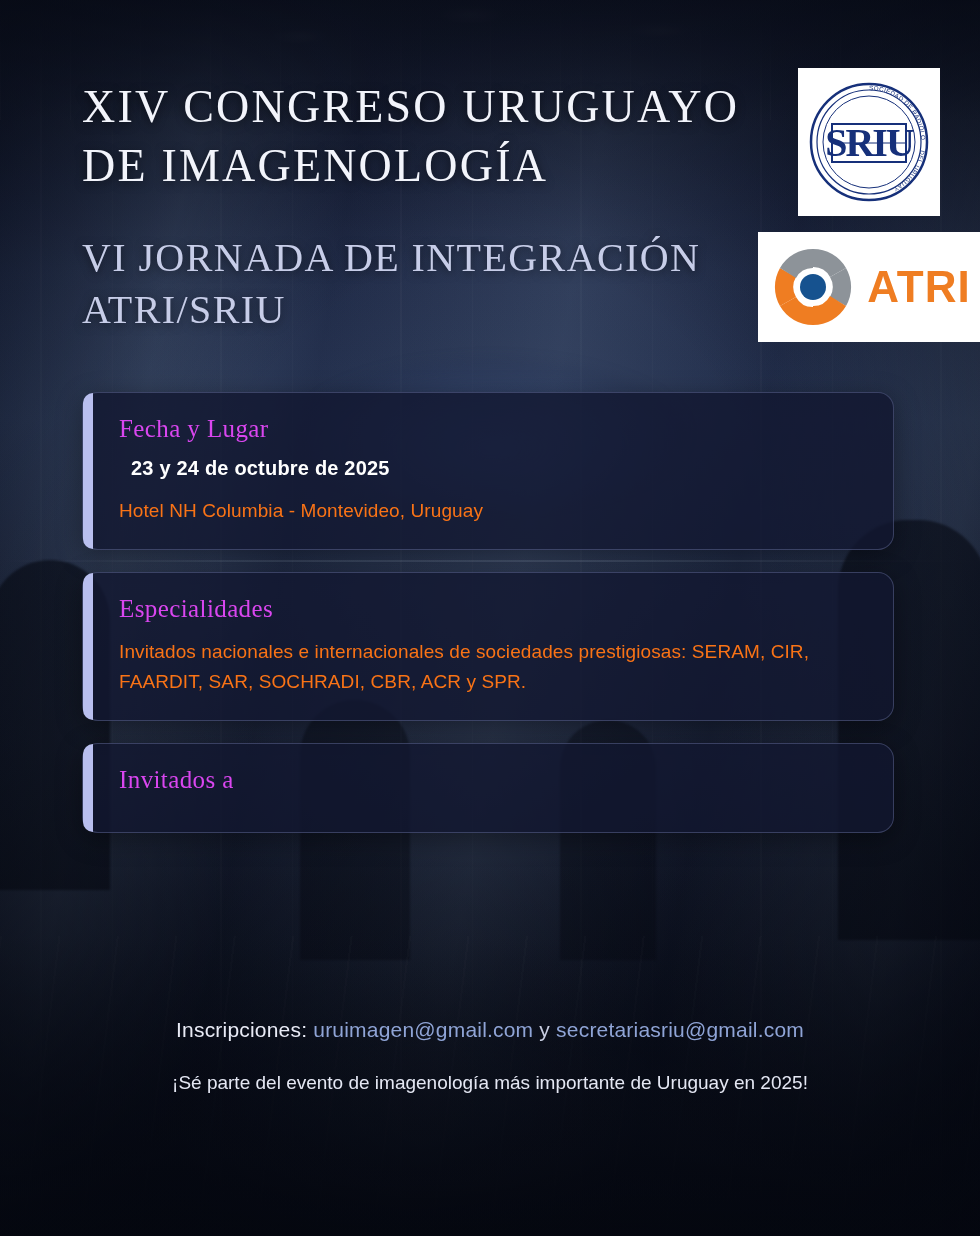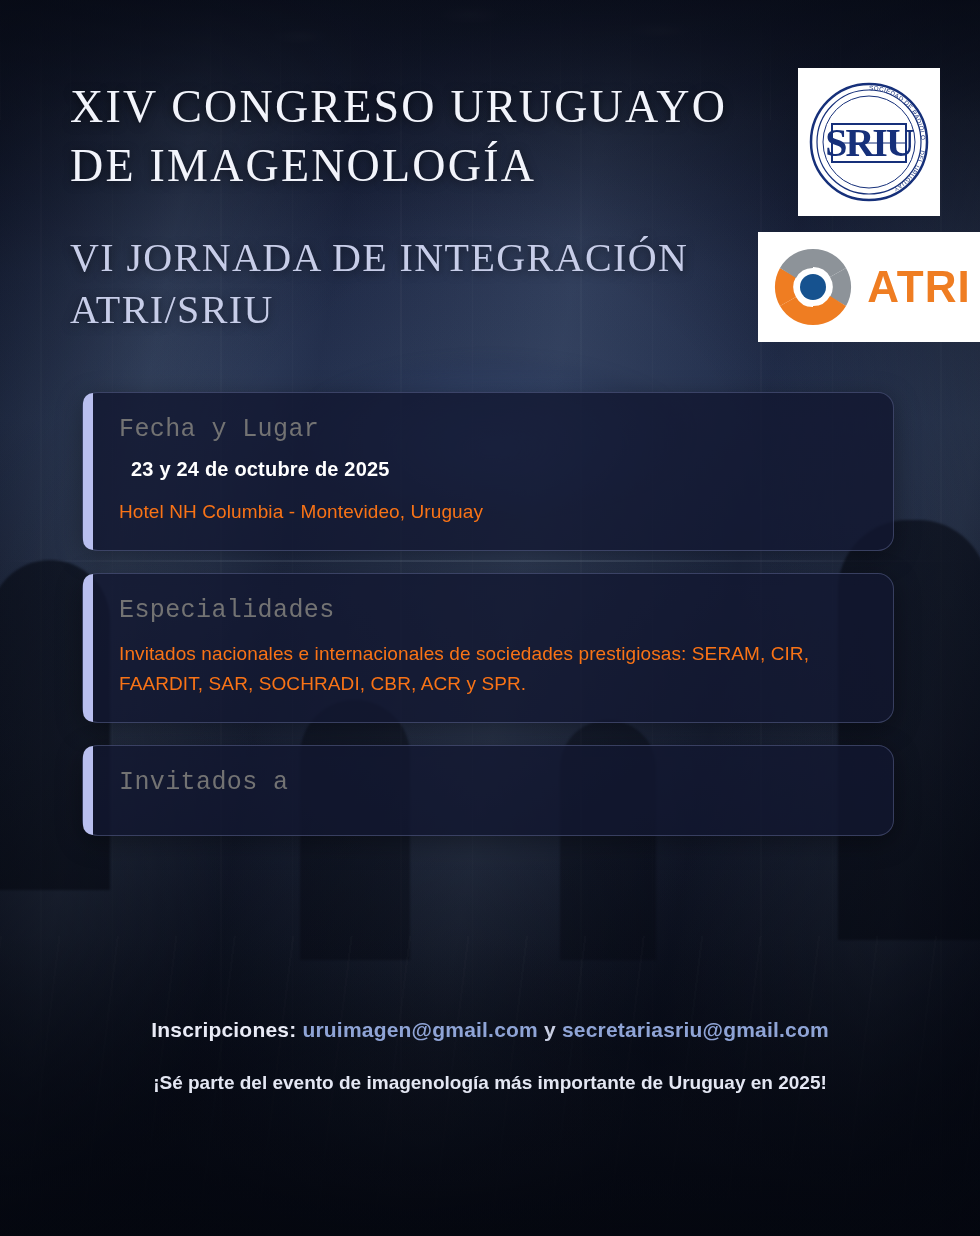--- a/index.html
+++ b/index.html
@@ -81,21 +81,21 @@
   .vignette {
     position: absolute; inset: 0;
     background:
       radial-gradient(ellipse 70% 60% at 50% 45%, rgba(0,0,0,0) 40%, rgba(3,6,14,0.55) 100%),
       linear-gradient(180deg, rgba(5,8,18,0.45) 0%, rgba(5,8,18,0.05) 22%, rgba(5,8,18,0.15) 60%, rgba(4,6,14,0.75) 100%);
   }
 
   
   .content { position: absolute; inset: 0; }
 
-  .title-block { position: absolute; left: 70px; top: 78px; width: 700px; }
+  .title-block { position: absolute; left: 82px; top: 78px; width: 700px; }
   .title-main {
     font-family: "Liberation Serif", serif;
     font-size: 46px;
     letter-spacing: 2.2px;
     line-height: 1.28;
     color: #f2f4fb;
     text-transform: uppercase;
     font-weight: 400;
     text-shadow: 0 2px 10px rgba(0,0,0,0.55);
   }
@@ -143,44 +143,44 @@
   }
   .card::before {
     content: "";
     position: absolute;
     left: 0; top: 0; bottom: 0;
     width: 10px;
     border-radius: 16px 0 0 16px;
     background: #b9bfef;
   }
   .card-title {
-    font-family: Liberation Mono, monospace;
+    font-family: Liberation Serif, serif;
     font-size: 25px;
-    color: #737373;
+    color: #d946ef;
     letter-spacing: .4px;
     margin-bottom: 14px;
     font-weight: 400;
   }
   .card-strong {
     font-size: 20px;
     font-weight: 700;
     color: #ffffff;
     margin-bottom: 16px;
     letter-spacing: .2px;
     margin-left: 12px;
   }
   .card-text {
     font-size: 19px;
     line-height: 1.55;
     color: #f97316;
     letter-spacing: .1px;
   }
 
   
-  .footer { position: absolute; left: 0; right: 0; top: 1018px; text-align: center; font-weight: bold; }
+  .footer { position: absolute; left: 0; right: 0; top: 1018px; text-align: center; }
   .signup {
     font-size: 21px;
     color: #e9ebf6;
     letter-spacing: .2px;
     margin-bottom: 26px;
   }
   .signup .mail { color: #8fa4d6; }
   .signup .sep { color: #c9cee2; }
   .tagline {
     font-size: 19px;

